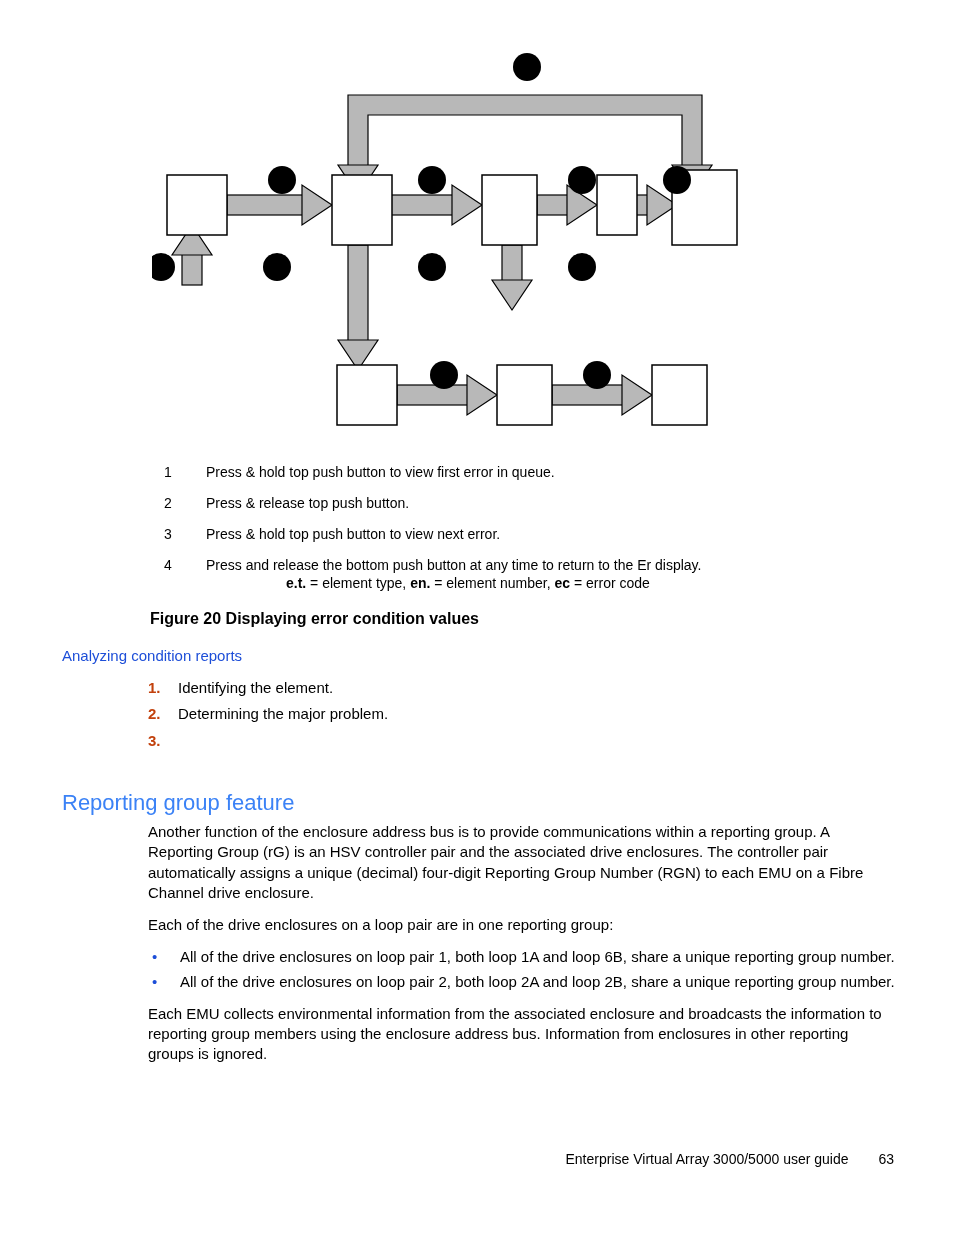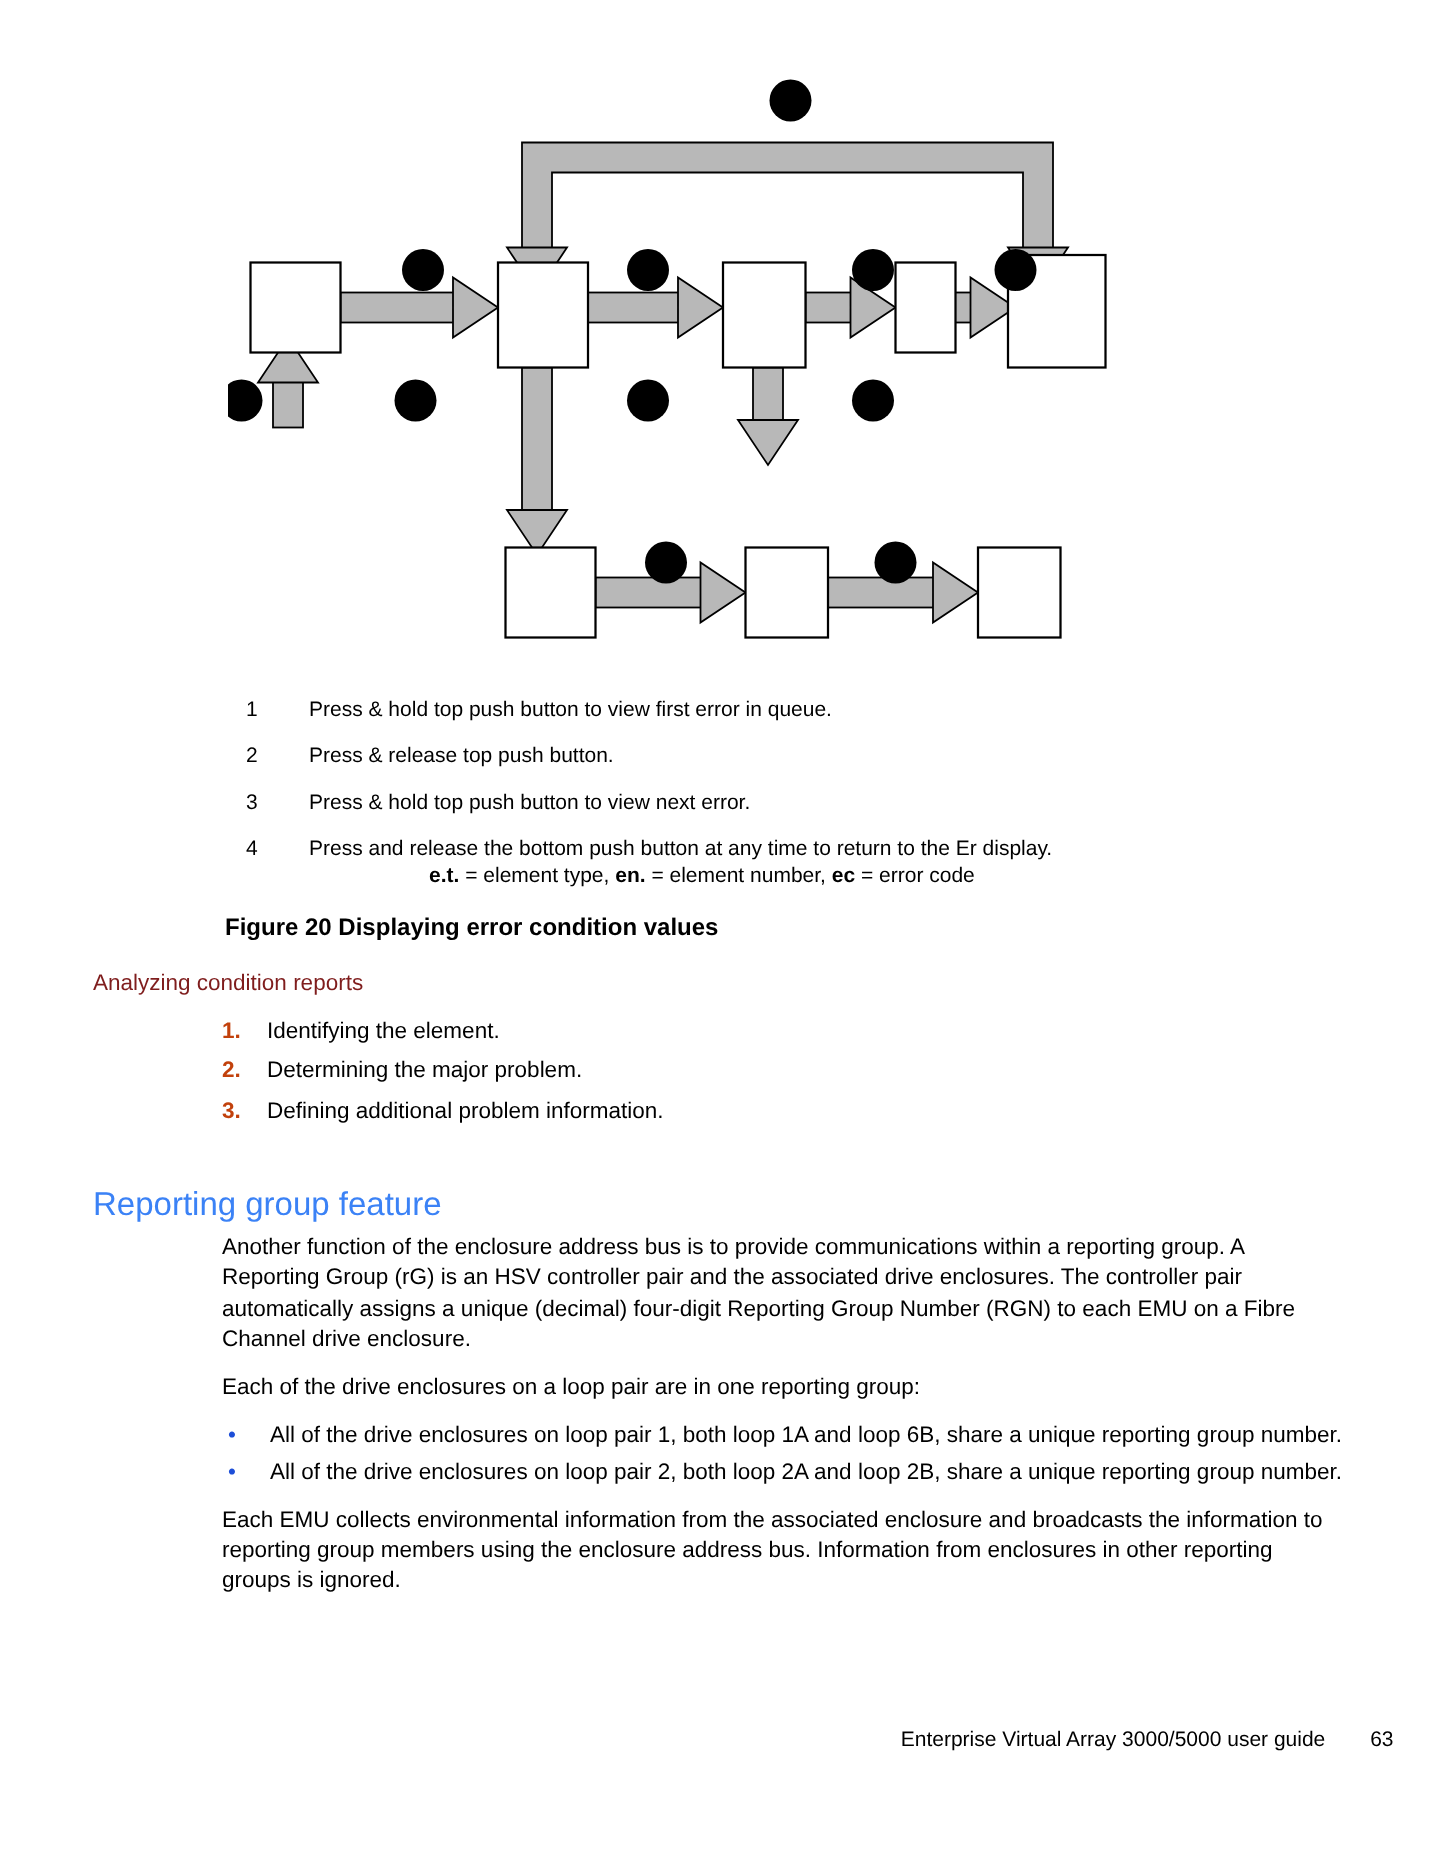--- a/index.html
+++ b/index.html
@@ -51,21 +51,21 @@
     top: 608px;
     left: 150px;
     color: #000000;
     font-weight: 700;
     font-size: 16px;
   }
   .sub-heading {
     position: absolute;
     top: 646px;
     left: 62px;
-    color: #7f1d1d;
+    color: #1d4ed8;
     font-size: 15px;
   }
   .body-block-1 {
     position: absolute;
     top: 672px;
     left: 148px;
     width: 740px;
   }
   .ol {
     margin: 6px 0 0 0;
@@ -108,21 +108,20 @@
     width: 28px;
     padding-left: 4px;
   }
   .footer {
     position: absolute;
     top: 1150px;
     left: 0;
     width: 894px;
     text-align: right;
     font-size: 14px;
-    padding-left: 35px;
   }
   .footer .pgnum {
     display: inline-block;
     margin-left: 26px;
   }
 </style>
 </head>
 <body>
 
 <div class="page">
@@ -241,21 +240,20 @@
       <div class="item">
           <span class="marker">1.</span>
           <span>Identifying the element.</span>
         </div>
       <div class="item">
           <span class="marker">2.</span>
           <span>Determining the major problem.</span>
         </div>
       <div class="item">
           <span class="marker">3.</span>
-          <span>Defining additional problem information.</span>
         </div>
     </div>
   </div>
 
   <div class="h2">Reporting group feature</div>
 
   <div class="body-block-2">
     <p>Another function of the enclosure address bus is to provide communications within a reporting group. A Reporting Group (rG) is an HSV controller pair and the associated drive enclosures. The controller pair automatically assigns a unique (decimal) four-digit Reporting Group Number (RGN) to each EMU on a Fibre Channel drive enclosure.</p>
     <p>Each of the drive enclosures on a loop pair are in one reporting group:</p>
     <div class="ul">

